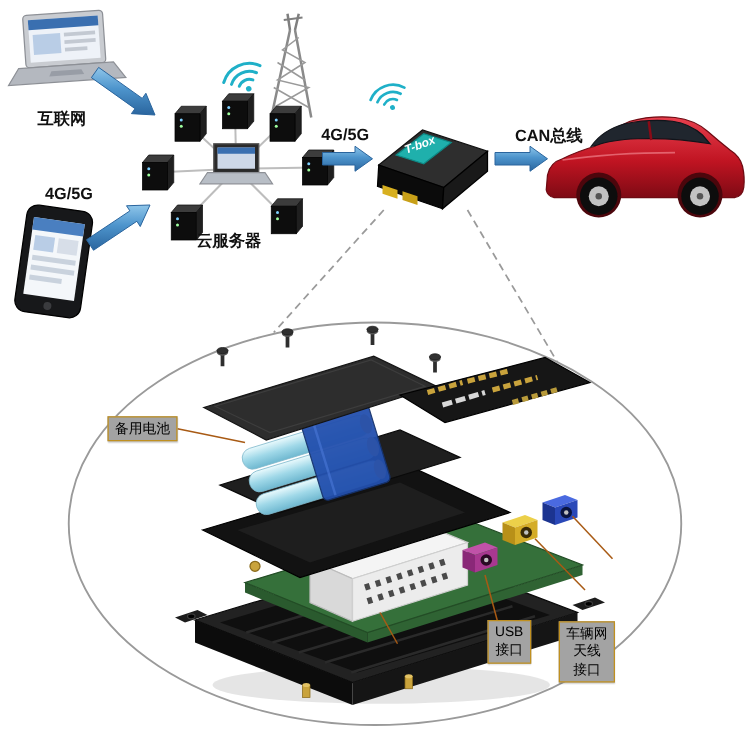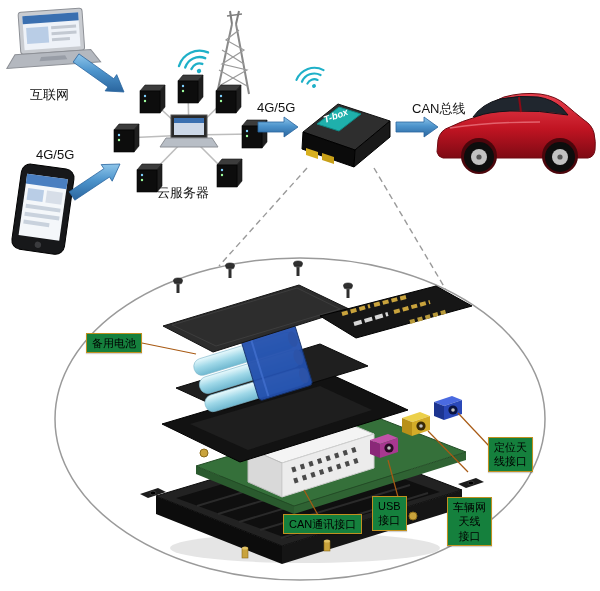--- a/index.html
+++ b/index.html
@@ -1,20 +1,20 @@
 <!DOCTYPE html>
 <html><head>
 <meta charset="utf-8">
 <style>
   html,body{margin:0;padding:0;background:#fff;}
   .canvas{position:relative;width:600px;height:591px;background:#ffffff;overflow:hidden;
           font-family:"Liberation Sans","DejaVu Sans",sans-serif;}
   svg.scene{position:absolute;left:0;top:0;}
-  .toplbl{position:absolute;font-weight:400;font-size:13px;color:#111;letter-spacing:0;z-index:5;}
-  .callout{position:absolute;background:#15803d;border:1px solid #c09020;
+  .toplbl{position:absolute;font-weight:700;font-size:13px;color:#111;letter-spacing:0;z-index:5;}
+  .callout{position:absolute;background:#a3a3a3;border:1px solid #c09020;
            font-size:11px;color:#000;padding:2px 5px;text-align:center;
            white-space:pre-line;line-height:1.3;z-index:6;box-shadow:0 1px 1px rgba(0,0,0,.18);}
 </style>
 </head>
 <body>
 
 <div class="canvas">
 
 <svg class="scene" width="600" height="591" viewBox="0 0 600 591">
   <defs>
@@ -264,22 +264,19 @@
   </g>
 </svg>
 
 <div class="toplbl" style="left:30px;top:86px">互联网</div>
 <div class="toplbl" style="left:36px;top:147px">4G/5G</div>
 <div class="toplbl" style="left:157px;top:184px">云服务器</div>
 <div class="toplbl" style="left:257px;top:100px">4G/5G</div>
 <div class="toplbl" style="left:412px;top:100px">CAN总线</div>
 
 <div class="callout" style="left:86px;top:333px">备用电池</div>
-<div class="callout" style="left:283px;top:514px">CAN通讯接口</div>
-<div class="callout" style="left:372px;top:496px">USB
+<div class="callout" style="left:390px;top:496px">USB
 接口</div>
 <div class="callout" style="left:447px;top:497px">车辆网
 天线
 接口</div>
-<div class="callout" style="left:488px;top:437px">定位天
-线接口</div>
 
 </div>
 
 </body></html>

